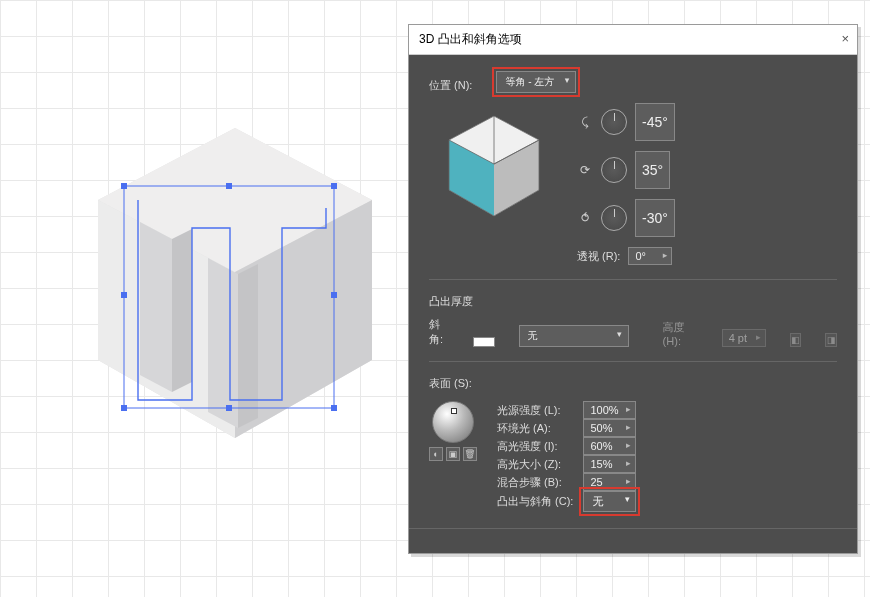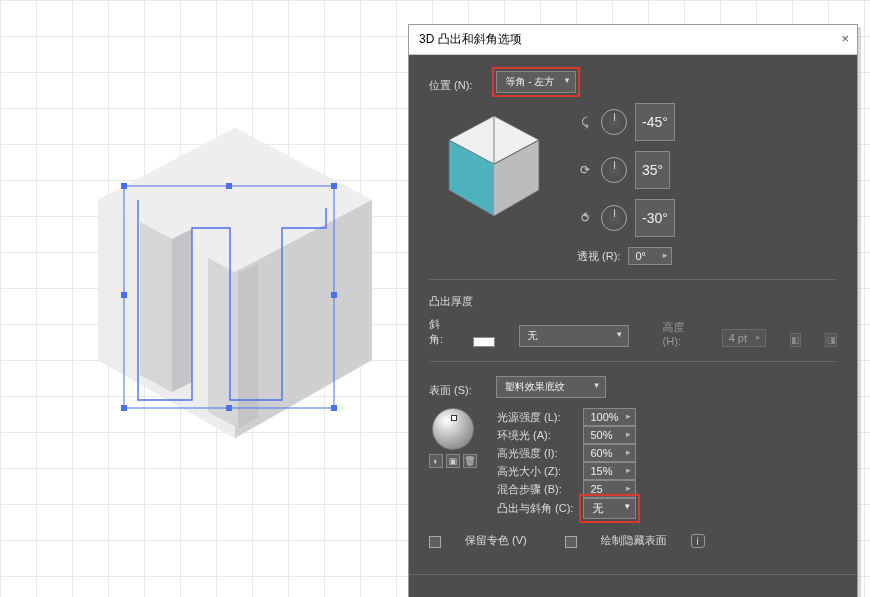--- a/index.html
+++ b/index.html
@@ -201,23 +201,20 @@
       <span class="lab" style="opacity:.5; margin-left:10px;">高度 (H):</span>
       <div class="num-field" style="opacity:.5;">4 pt</div>
       <div class="icon-btn" style="opacity:.5;">◧</div>
       <div class="icon-btn" style="opacity:.5;">◨</div>
     </div>
 
     <div style="border-top:1px solid #666; margin:14px 0;"></div>
 
     <div class="row">
       <span class="lab">表面 (S):</span>
-      <div class="sel" style="min-width:110px;">
-        <span>塑料效果底纹</span>
-      </div>
     </div>
 
     <div style="display:flex; gap:20px; align-items:flex-start;">
       <div style="display:flex; flex-direction:column; align-items:center; gap:4px;">
         <div class="sphere">
             <div class="light"></div>
           </div>
         <div style="display:flex; gap:3px;">
           <div class="icon-btn">◐</div>
           <div class="icon-btn">▣</div>
@@ -240,27 +237,20 @@
         <span class="lab">混合步骤 (B):</span>
         <div class="num-field">25</div>
 
         <span class="lab">凸出与斜角 (C):</span>
         <div class="colordrop hilite-red">
           <span>无</span>
         </div>
       </div>
     </div>
 
-    <div class="row" style="margin-top:14px;">
-      <div class="chk"></div>
-      <span class="lab">保留专色 (V)</span>
-      <div class="chk" style="margin-left:14px;"></div>
-      <span class="lab">绘制隐藏表面</span>
-      <div class="info">i</div>
-    </div>
   </div>
 
   <div class="btn-row">
 
     <div style="flex:1"></div>
 
   </div>
 </div>
 
 </body></html>

